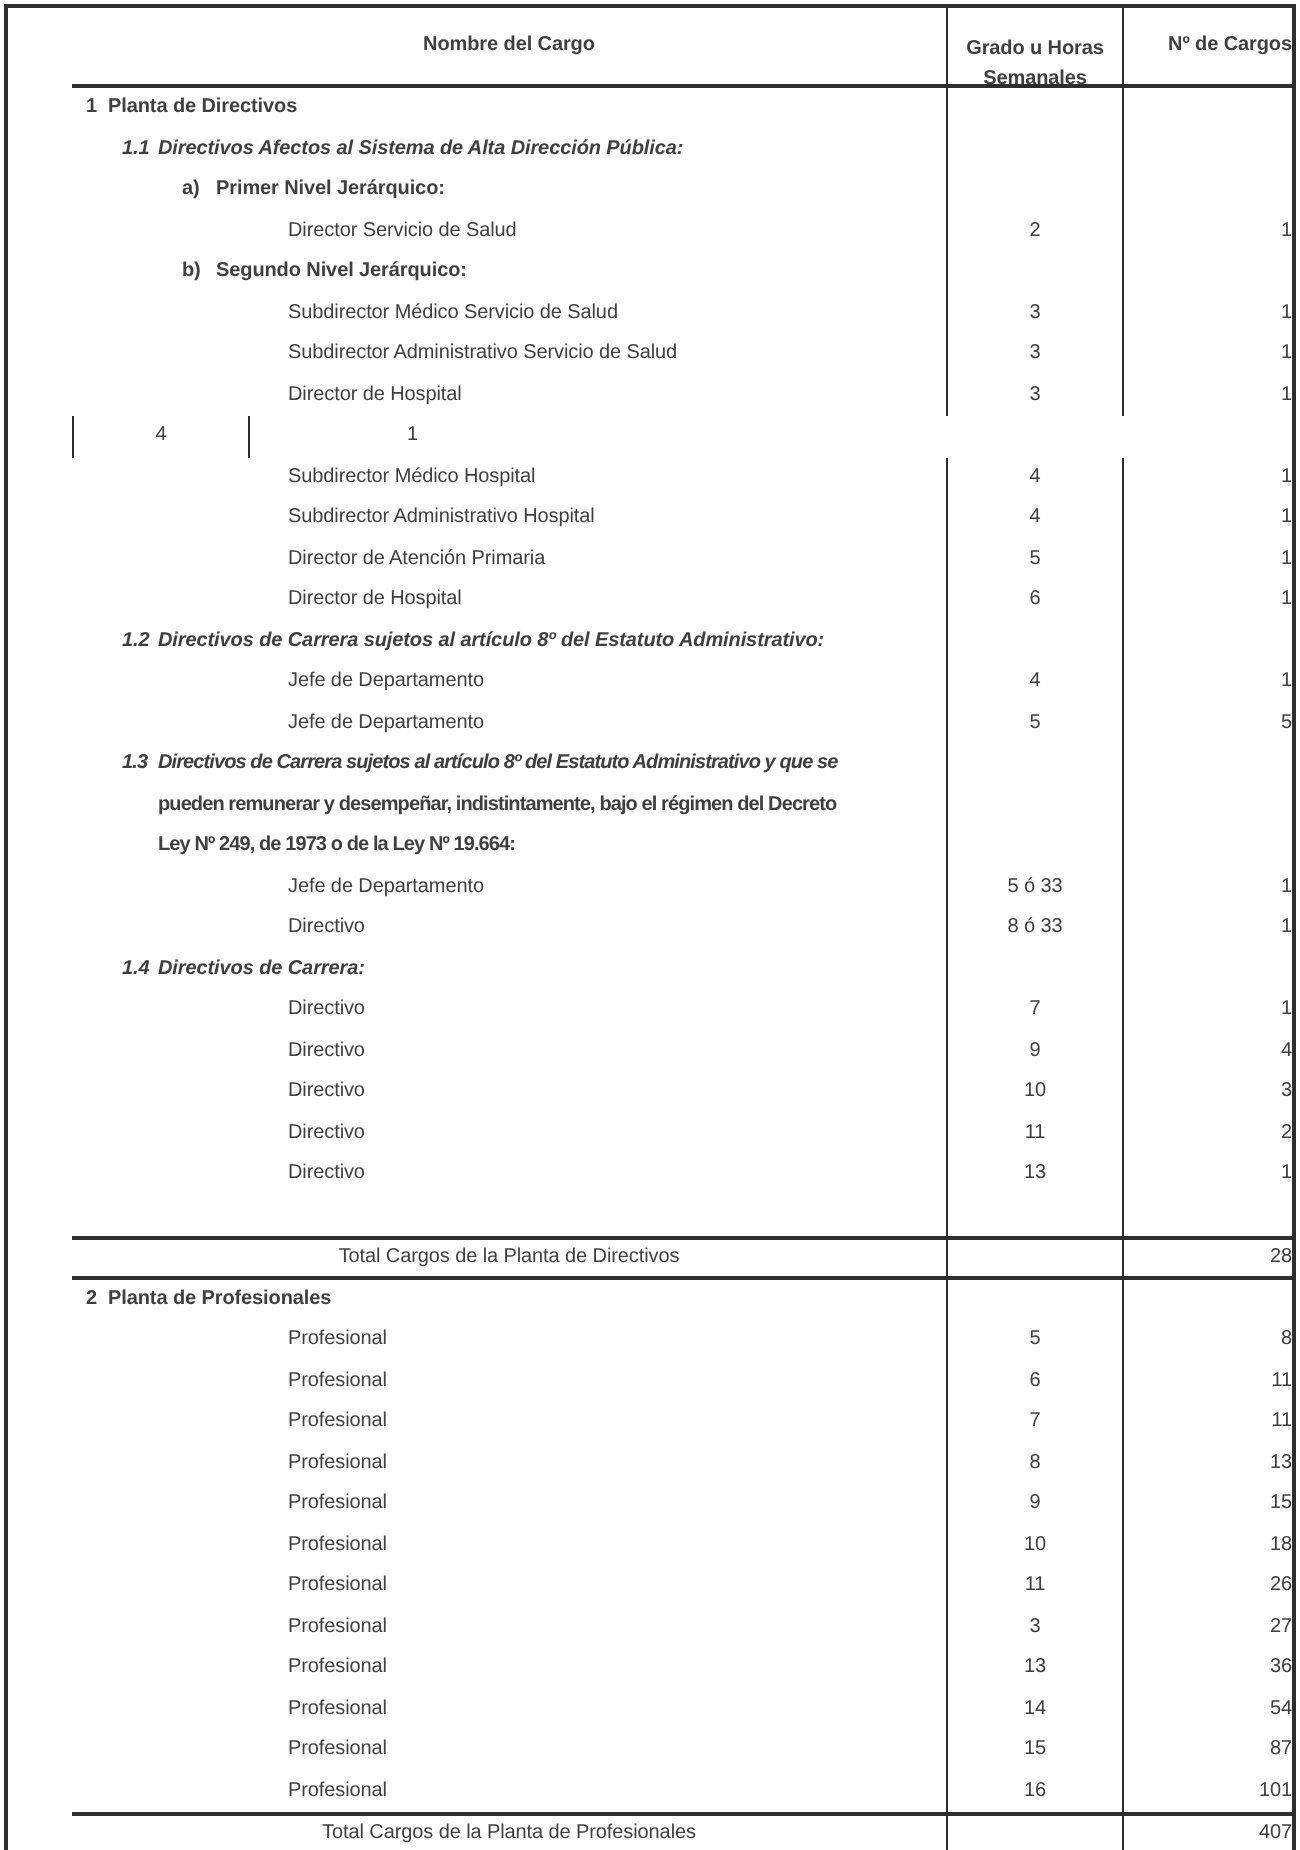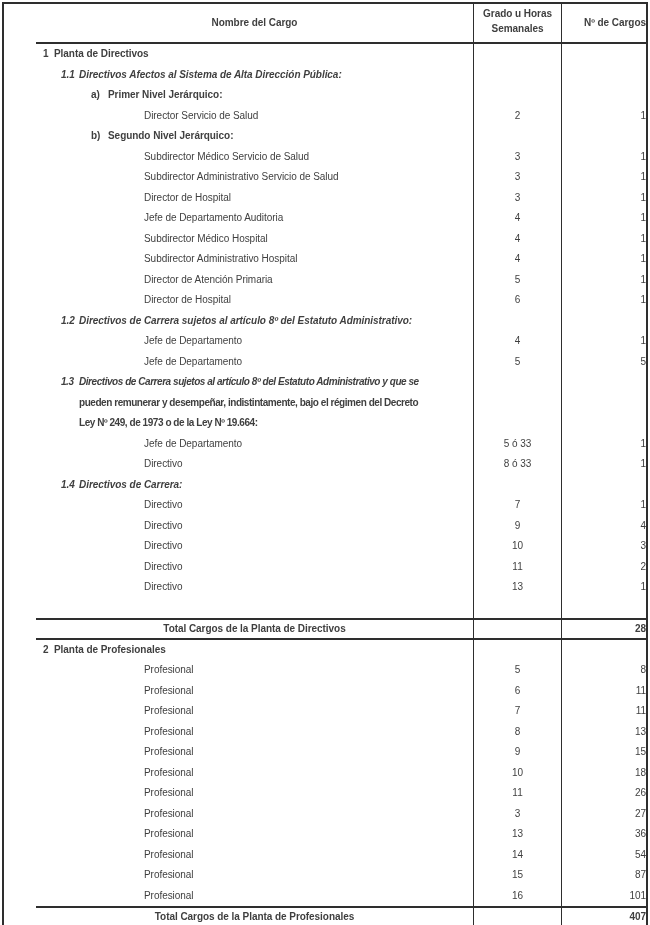--- a/index.html
+++ b/index.html
@@ -5,38 +5,38 @@
   html,body{margin:0;padding:0;background:#ffffff;width:650px;height:925px;overflow:hidden;}
   body{font-family:"Liberation Sans", sans-serif;font-size:10px;color:#3f3f3f;letter-spacing:-0.05px;}
   .doc-table{position:absolute;left:2px;top:2px;width:646px;border:2px solid #2e2e2e;background:#fff;box-sizing:border-box;}
   .row{display:flex;height:20.5px;box-sizing:border-box;line-height:20.5px;margin-left:32px;}
   .c1{flex:1;overflow:hidden;white-space:nowrap;box-sizing:border-box;}
   .c2{width:88px;border-left:1.5px solid #2e2e2e;text-align:center;box-sizing:border-box;overflow:hidden;}
   .c3{width:85px;border-left:1.5px solid #2e2e2e;text-align:right;box-sizing:border-box;overflow:hidden;}
   
   .row.header{height:40px;border-bottom:2px solid #2e2e2e;font-weight:bold;}
   .row.header .c1{text-align:center;line-height:38px;}
-  .row.header .c2{line-height:15px;padding-top:2px;}
+  .row.header .c2{line-height:15px;padding-top:13px;}
   .row.header .c3{line-height:38px;}
   
   .ln{display:flex;font-weight:bold;white-space:nowrap;line-height:20.5px;}
   .section1 .first{padding-left:7px;}
   .section1 .num{width:11px;flex:none;}
   .section2 .first{padding-left:25px;font-style:italic;}
   .section2 .num{width:18px;flex:none;}
   .letter .first{padding-left:55px;}
   .letter .num{width:17px;flex:none;}
   .cont{display:block;padding-left:43px;font-weight:bold;white-space:nowrap;}
   .row.multi{height:61.5px;}
   .row.multi .c1{white-space:normal;}
   .row.multi .ln,.row.multi .cont{letter-spacing:-0.45px;}
   
   .item .c1{padding-left:108px;}
   
-  .row.total{height:21.6px;border-top:2px solid #2e2e2e;border-bottom:2px solid #2e2e2e;font-weight:bold;line-height:17px;}
+  .row.total{height:21.6px;border-top:2px solid #2e2e2e;border-bottom:2px solid #2e2e2e;font-weight:normal;line-height:17px;}
   .row.total .c1{text-align:center;}
   
 </style>
 </head>
 <body>
 
 <div class="doc-table">
   <div class="row header">
     <div class="c1">Nombre del Cargo</div>
     <div class="c2">
@@ -100,21 +100,20 @@
         <div class="c1">Subdirector Administrativo Servicio de Salud</div>
         <div class="c2">3</div>
         <div class="c3">1</div>
       </div>
       <div class="row item">
         <div class="c1">Director de Hospital</div>
         <div class="c2">3</div>
         <div class="c3">1</div>
       </div>
       <div class="row item">
-        <div class="c1">Jefe de Departamento Auditoria</div>
         <div class="c2">4</div>
         <div class="c3">1</div>
       </div>
       <div class="row item">
         <div class="c1">Subdirector Médico Hospital</div>
         <div class="c2">4</div>
         <div class="c3">1</div>
       </div>
       <div class="row item">
         <div class="c1">Subdirector Administrativo Hospital</div>

